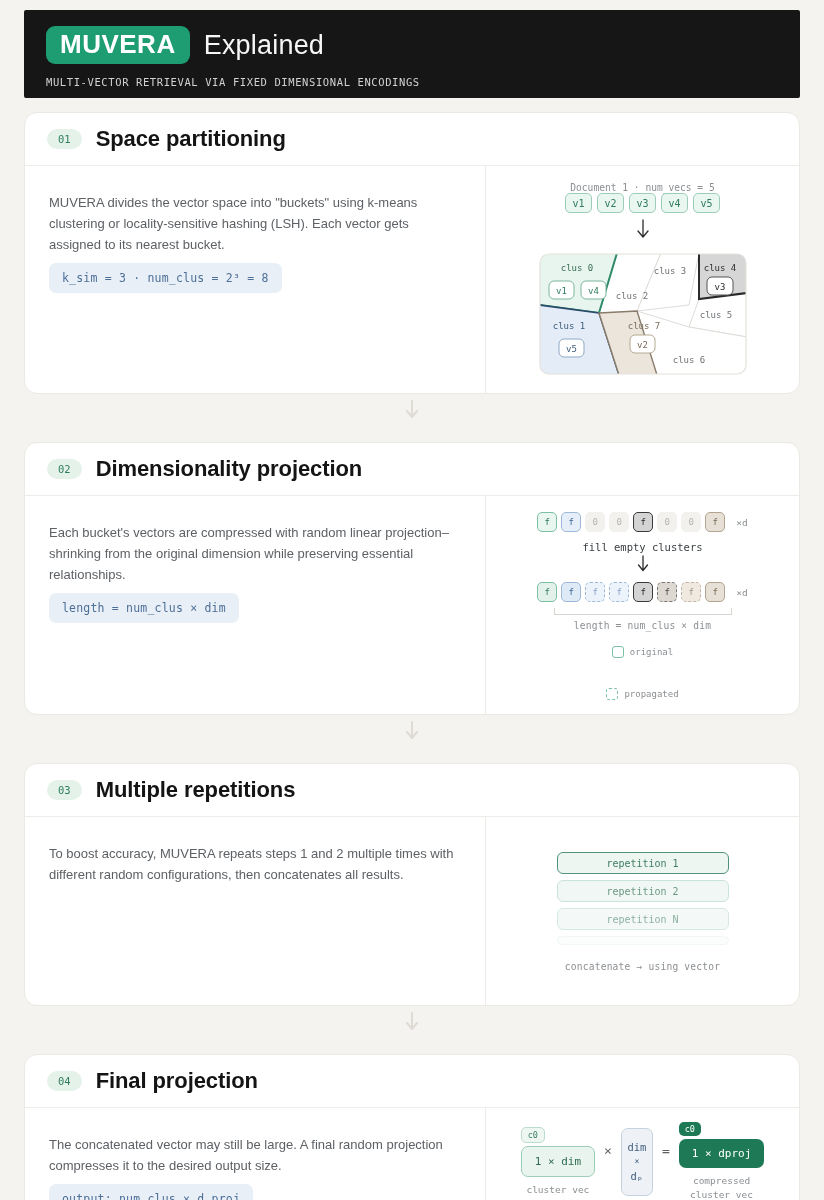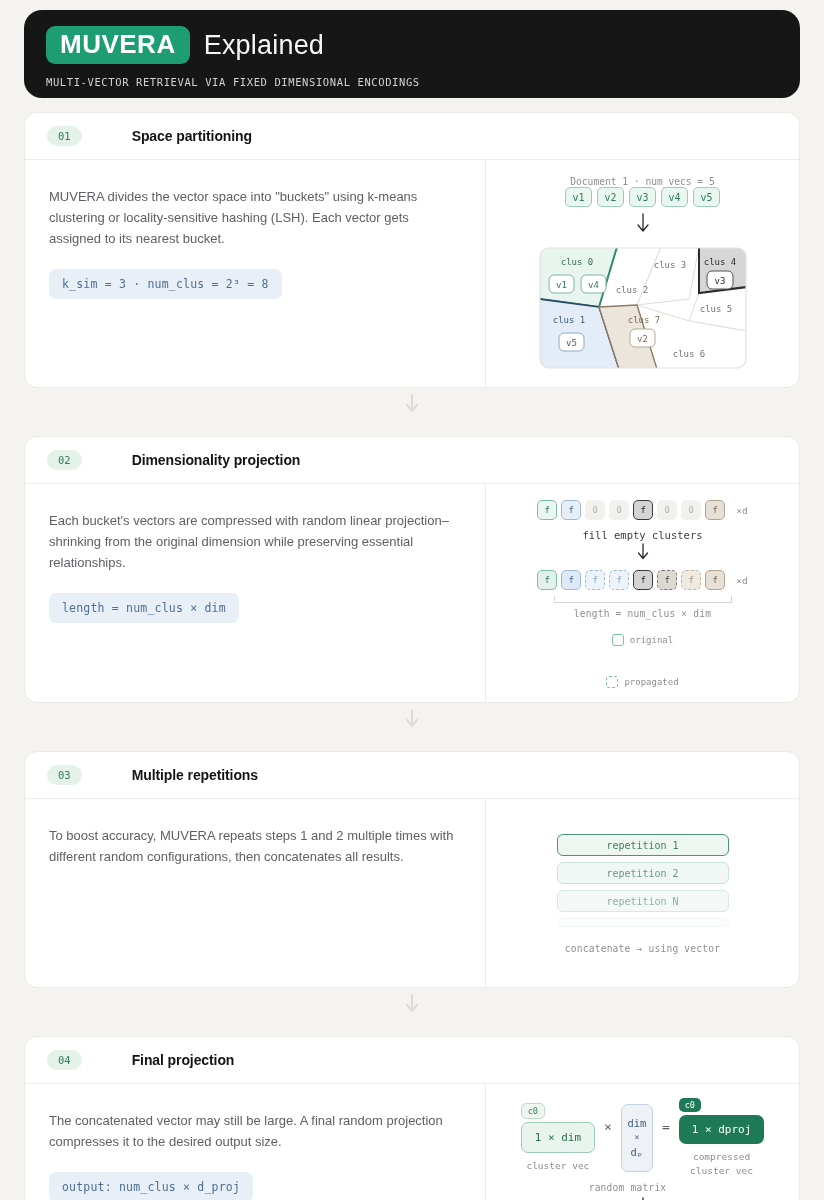--- a/index.html
+++ b/index.html
@@ -7,21 +7,21 @@
     width: 824px; height: 1200px;
     background: #f4f3ef;
     font-family: "Liberation Sans", sans-serif;
     -webkit-font-smoothing: antialiased;
   }
   .page { width: 824px; padding: 10px 24px 12px 24px; }
 
   
   .hero {
     background: #161616;
-    border-radius: 18px;
+    border-radius: 2px;
     padding: 16px 22px 16px 22px;
     height: 88px;
   }
   .hero-top { display: flex; align-items: center; gap: 14px; }
   .logo-pill {
     background: #1e9d72;
     color: #ffffff;
     font-weight: bold;
     font-size: 26px;
     letter-spacing: .5px;
@@ -52,37 +52,37 @@
     border-bottom: 1px solid #eeece8;
   }
   .step-badge {
     background: #e4f2ea;
     color: #2f7d5e;
     font-family: "DejaVu Sans Mono", monospace;
     font-size: 10.5px;
     border-radius: 999px;
     padding: 4px 11px 4px 11px;
   }
-  .step-title { font-size: 14px; font-weight: bold; color: #141414; letter-spacing: -.1px; margin-left: 36px; }
+  .step-title { font-size: 22px; font-weight: bold; color: #141414; letter-spacing: -.1px; }
 
   .card-body { display: flex; min-height: 200px; }
   .col-text {
     width: 461px;
     padding: 26px 24px 22px 24px;
     border-right: 1px solid #eeece8;
   }
   .col-diagram {
     flex: 1;
     padding: 16px 14px 14px 14px;
     display: flex; flex-direction: column; align-items: center; justify-content: flex-start;
   }
   .para { font-size: 13px; line-height: 1.62; color: #5d6165; }
   .codechip {
     display: inline-block;
-    margin-top: 20px;
+    margin-top: 8px;
     background: #e8eff7;
     color: #4d6f97;
     font-family: "DejaVu Sans Mono", monospace;
     font-size: 11.5px;
     border-radius: 7px;
     padding: 8px 13px;
     letter-spacing: .2px;
   }
 
   

